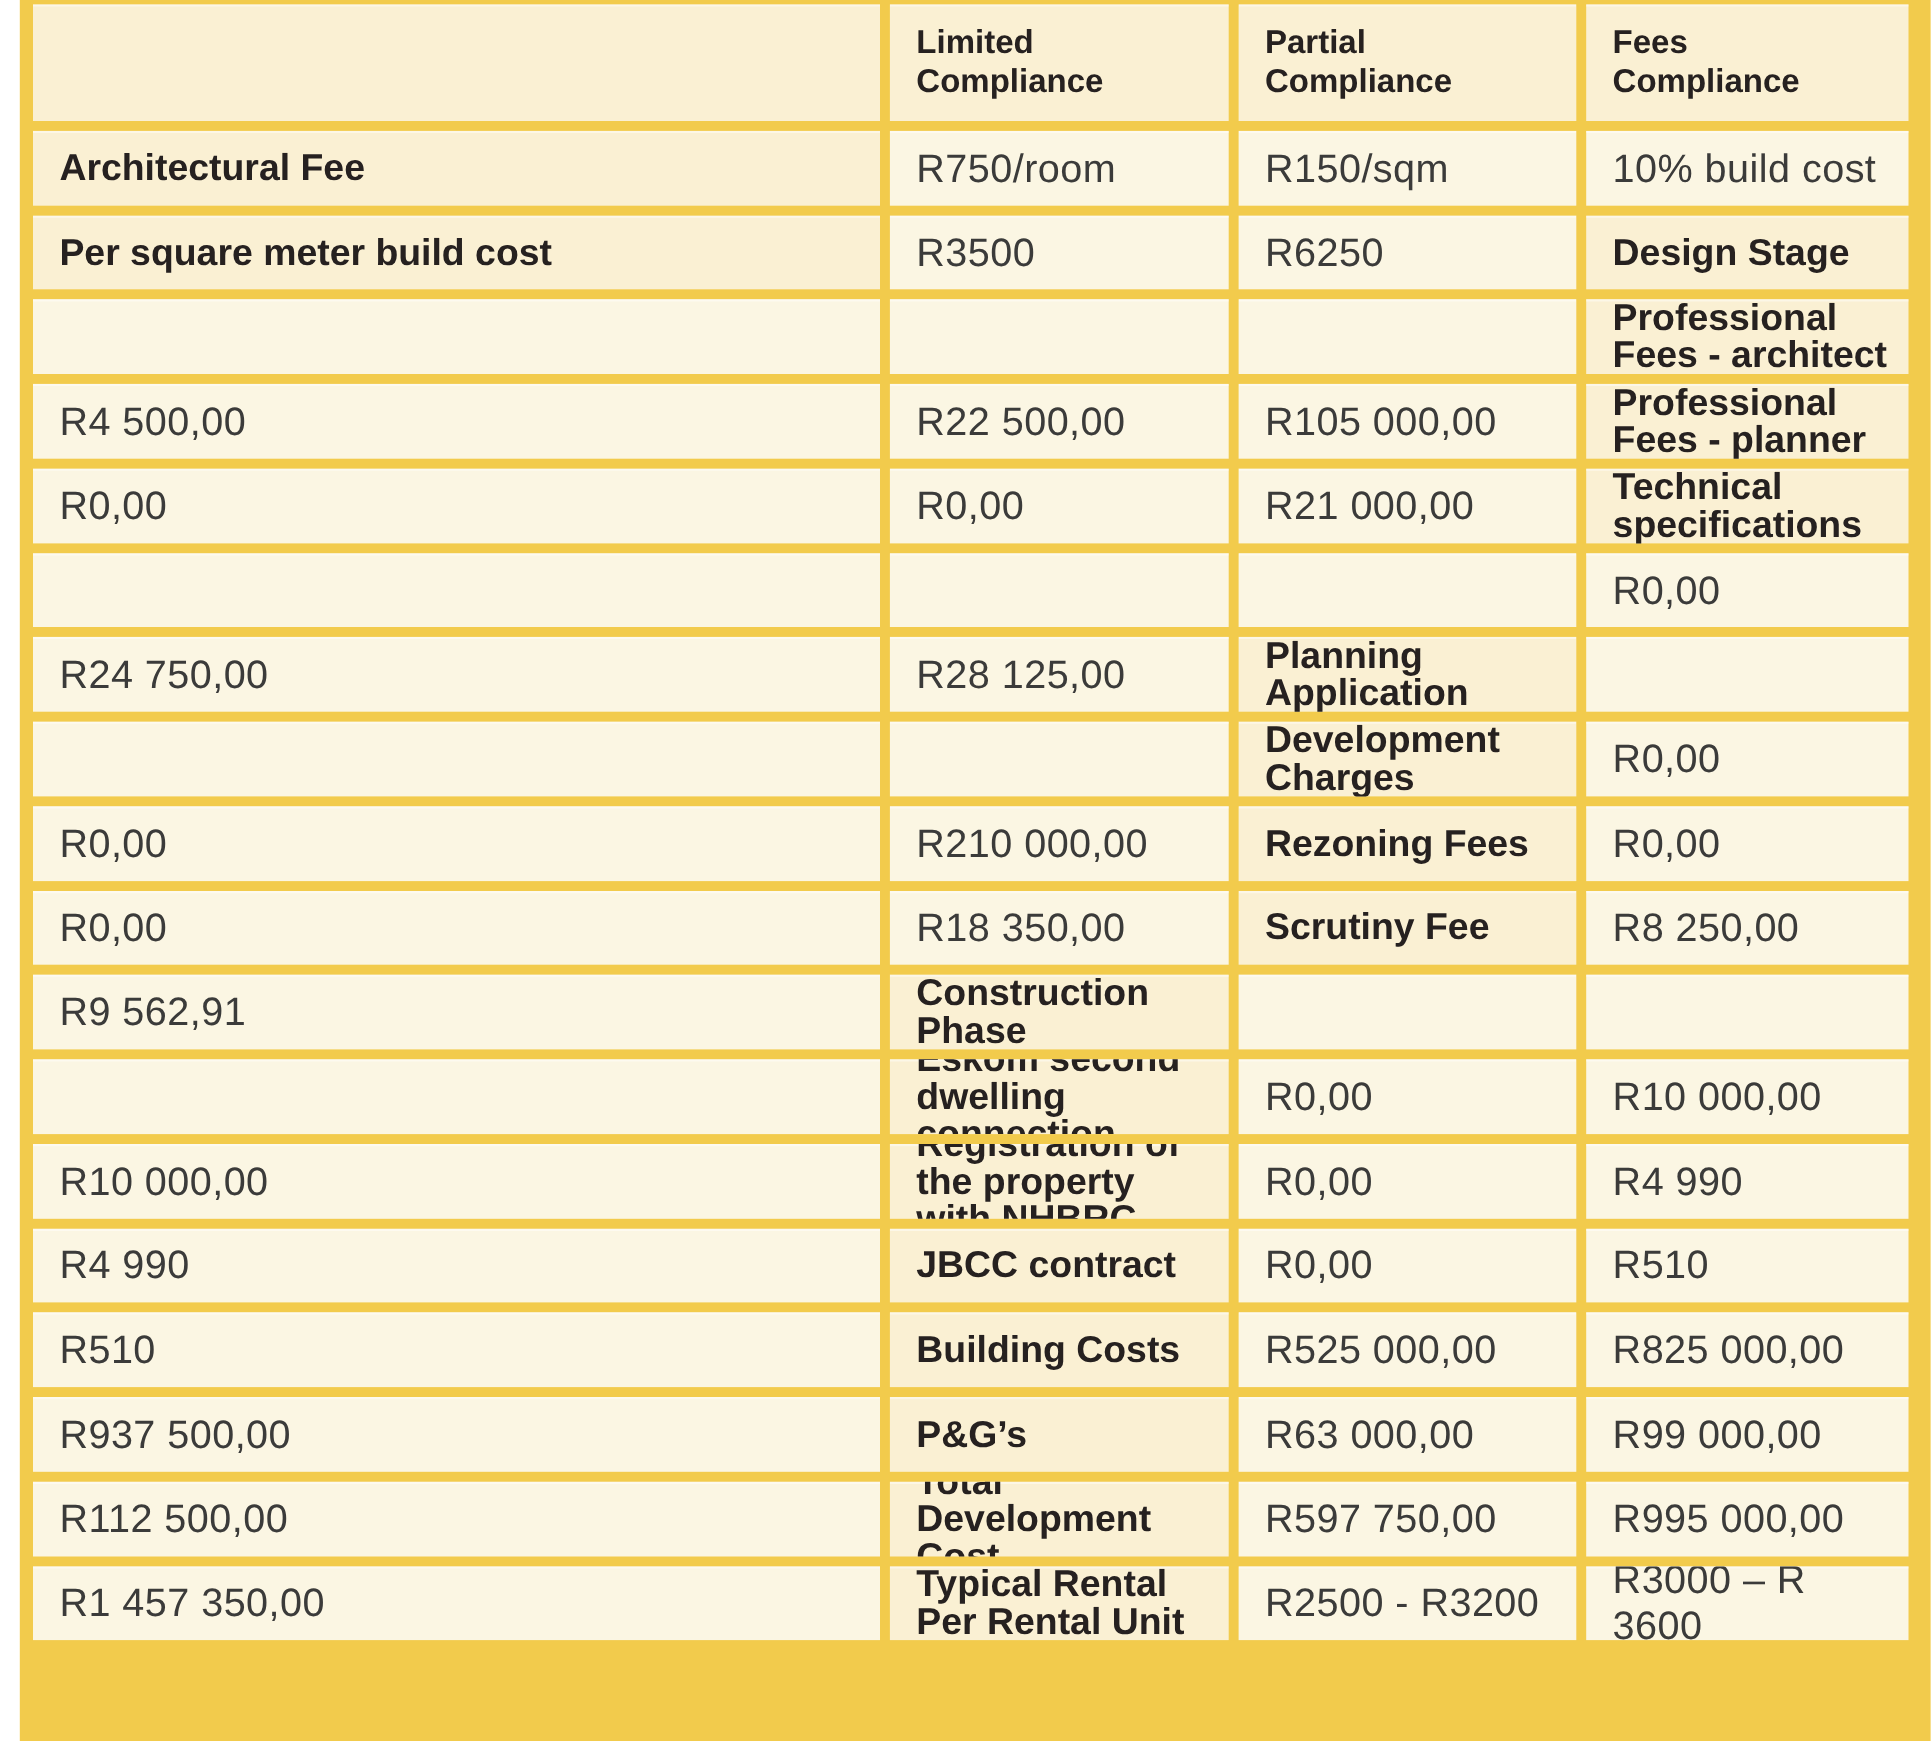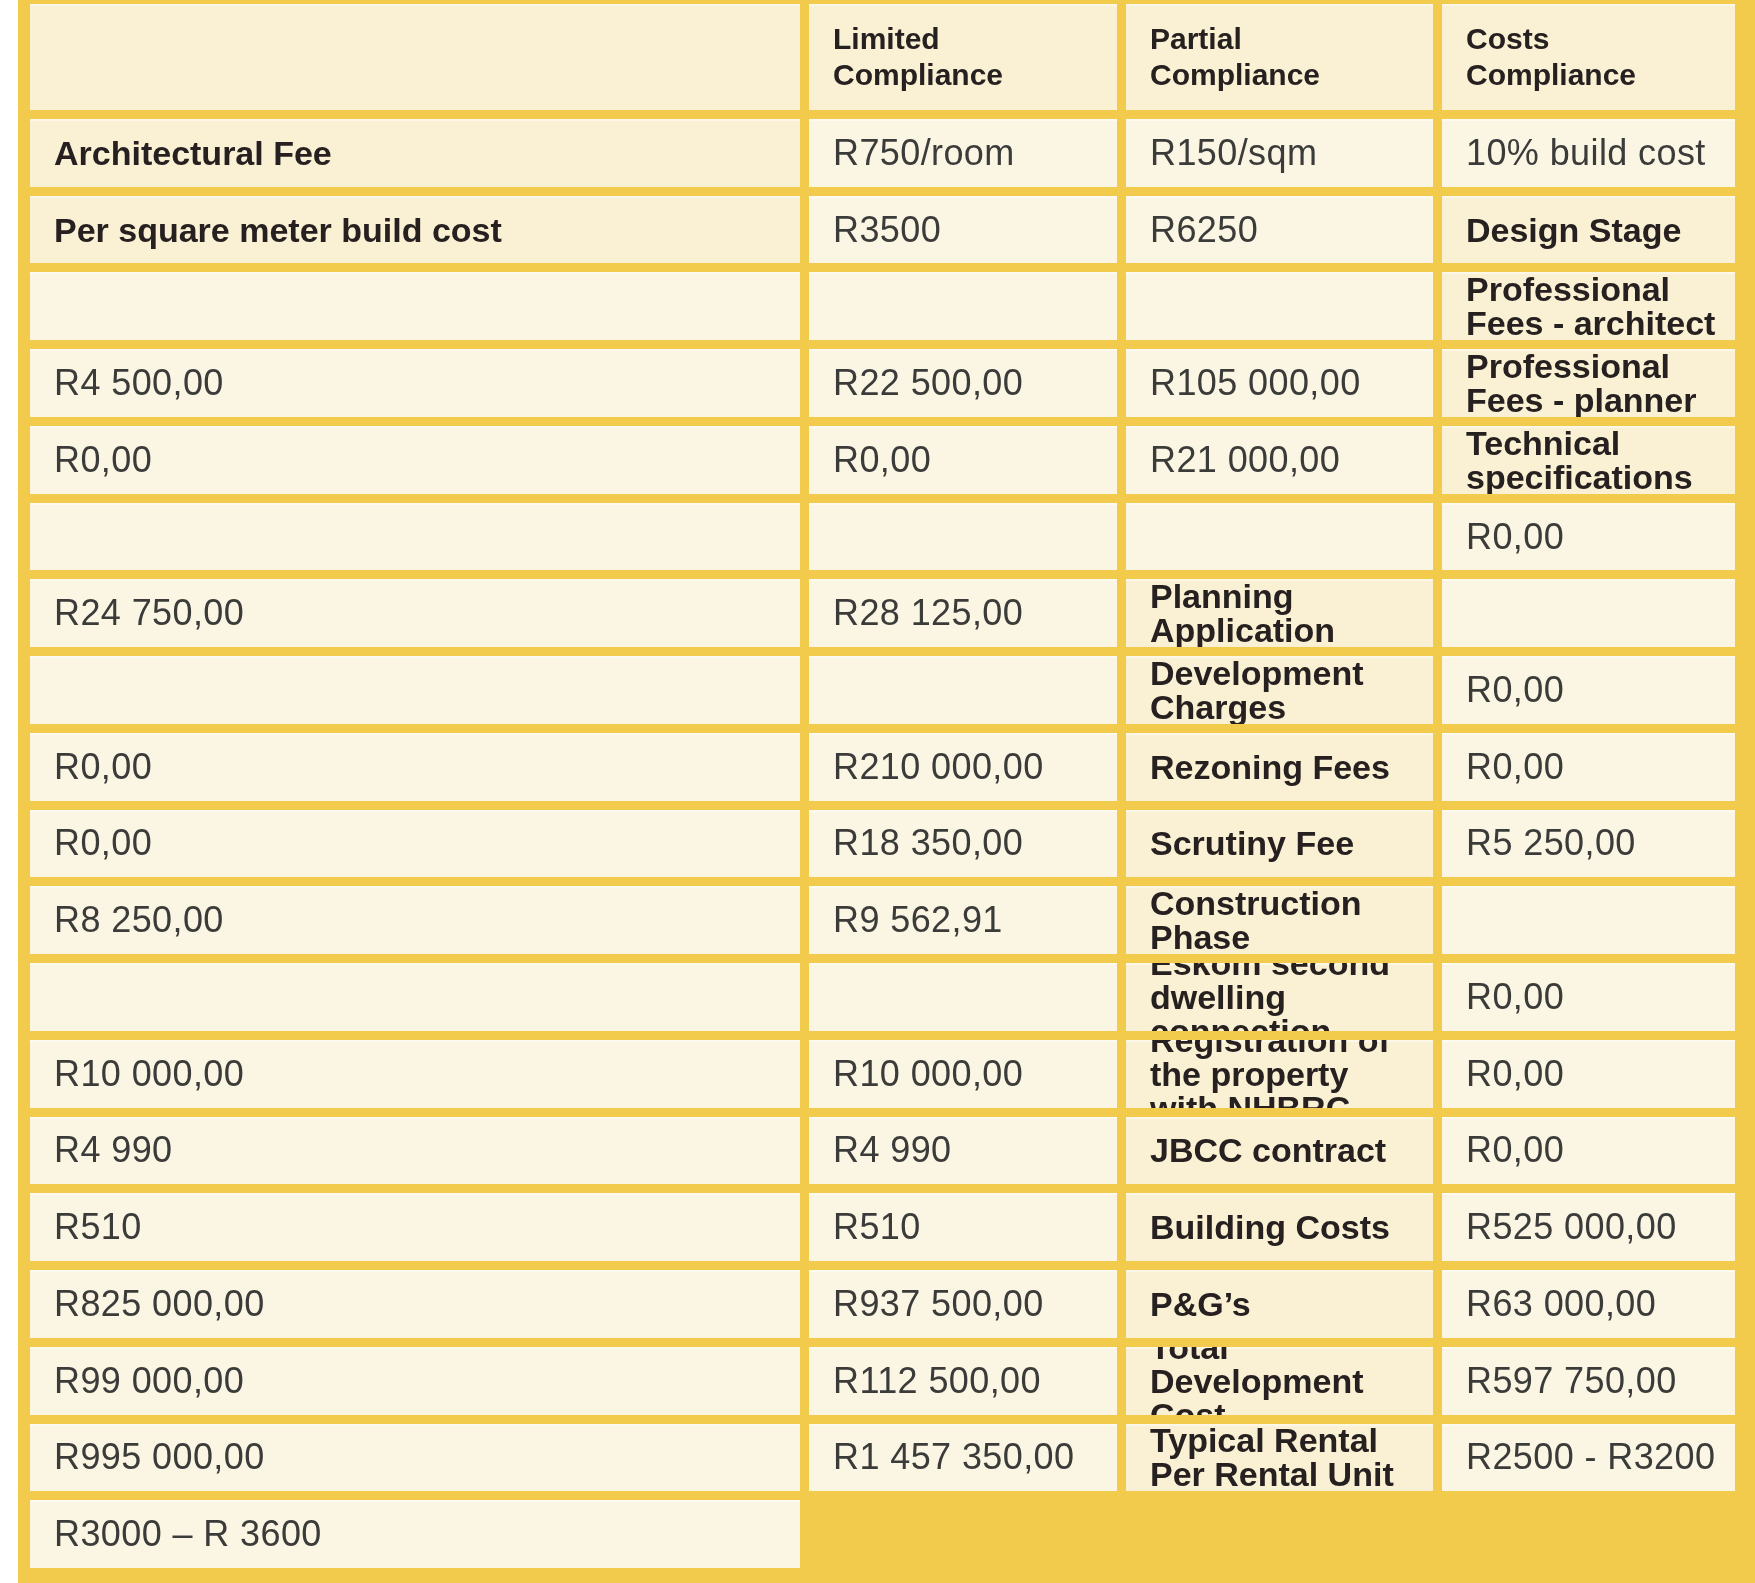--- a/index.html
+++ b/index.html
@@ -75,21 +75,21 @@
       <span>Limited</span>
       <span>Compliance</span>
     </div>
 
     <div class="cell head">
       <span>Partial</span>
       <span>Compliance</span>
     </div>
 
     <div class="cell head">
-      <span>Costs</span>
+      <span>Fees</span>
       <span>Compliance</span>
     </div>
 
   <div class="cell label">
     <span>Architectural Fee</span>
   </div>
   <div class="cell value">
     <span>R750/room</span>
   </div>
   <div class="cell value">
@@ -207,23 +207,20 @@
     <span>R0,00</span>
   </div>
   <div class="cell value">
     <span>R18 350,00</span>
   </div>
 
   <div class="cell label">
     <span>Scrutiny Fee</span>
   </div>
   <div class="cell value">
-    <span>R5 250,00</span>
-  </div>
-  <div class="cell value">
     <span>R8 250,00</span>
   </div>
   <div class="cell value">
     <span>R9 562,91</span>
   </div>
 
   <div class="cell label">
     <span>Construction Phase</span>
   </div>
   <div class="cell value">

